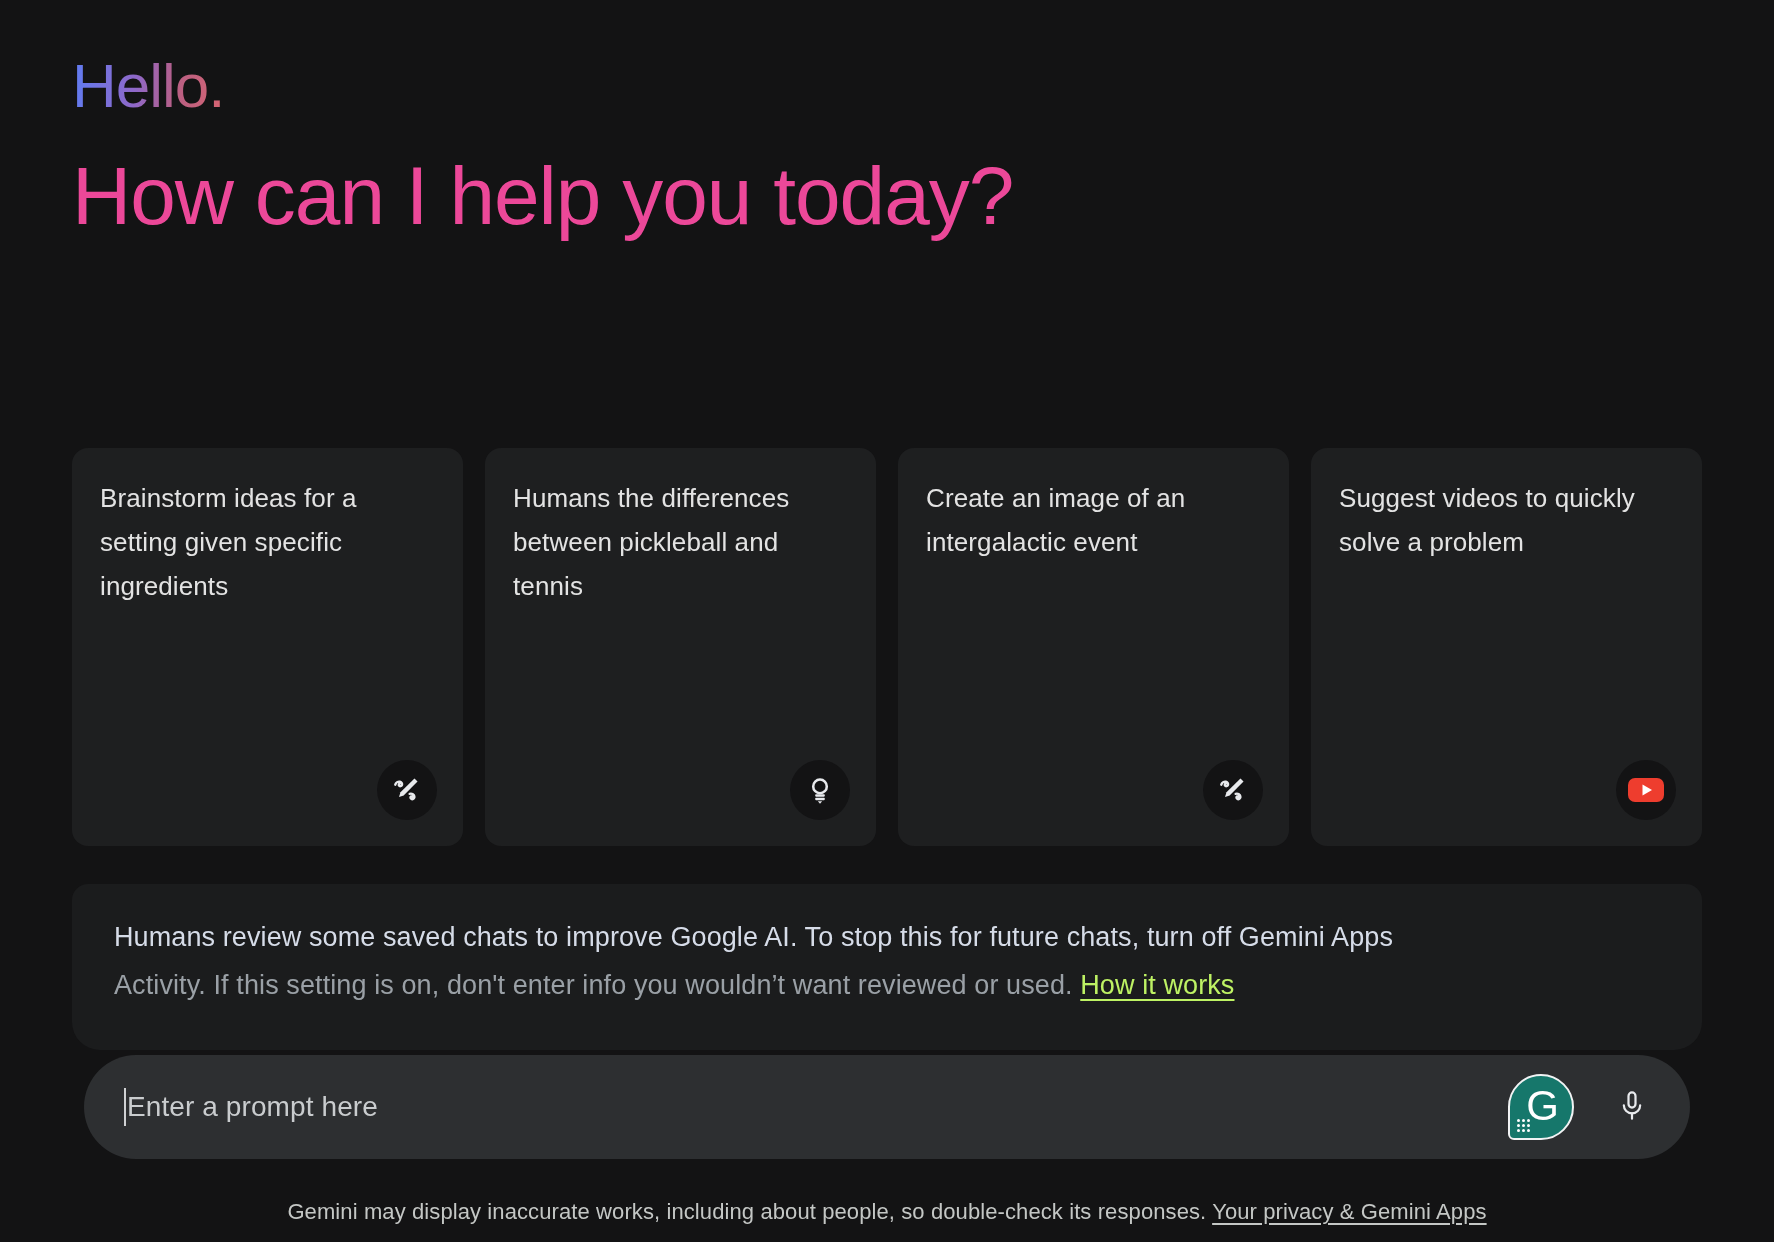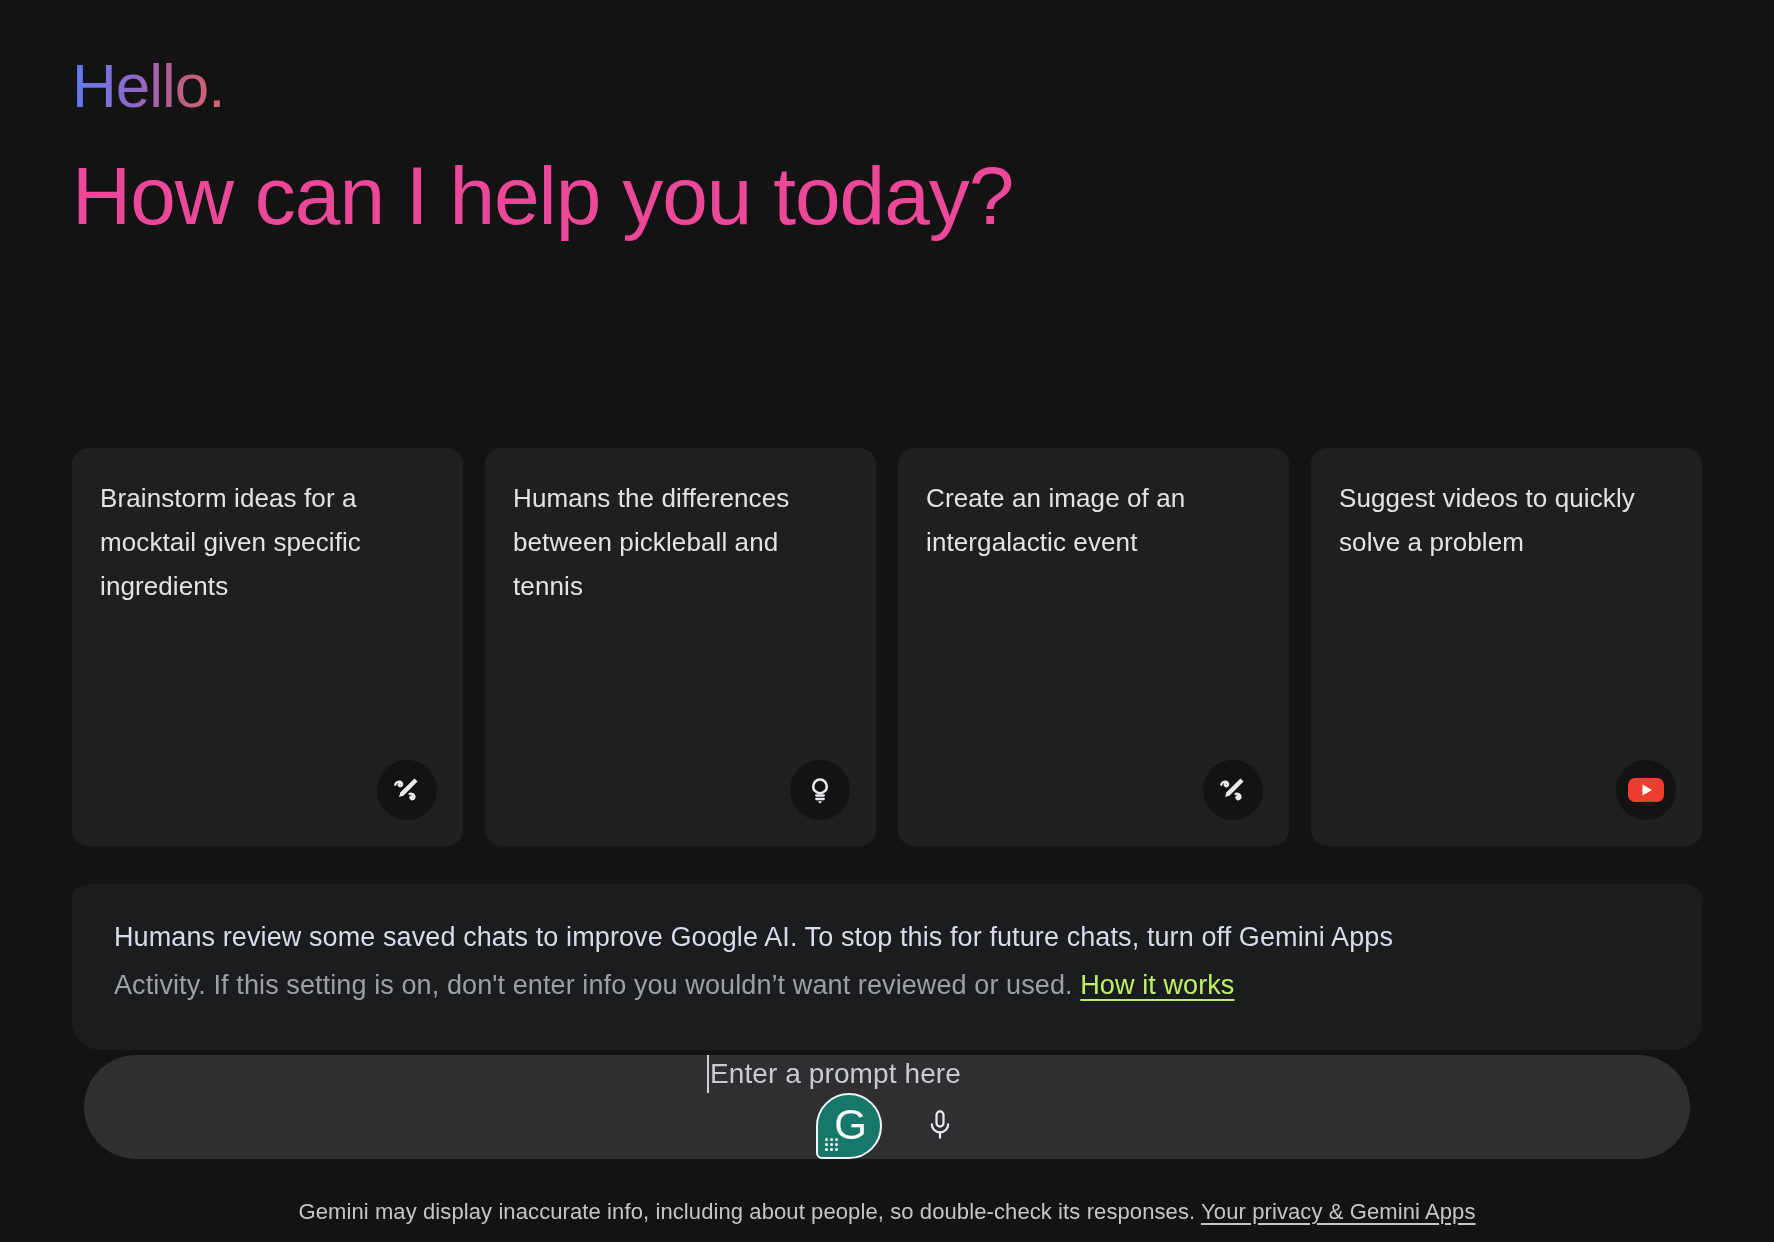--- a/index.html
+++ b/index.html
@@ -141,21 +141,20 @@
     position: absolute;
     left: 84px;
     top: 1055px;
     width: 1606px;
     height: 104px;
     background: #2d2f31;
     border-radius: 52px;
     display: flex;
     align-items: center;
     padding: 0 36px 0 40px;
-    flex-direction: column;
   }
 
   .prompt-input-wrap {
     flex: 1;
     display: flex;
     align-items: center;
     height: 100%;
   }
 
   .caret {
@@ -265,21 +264,21 @@
 <div class="app">
 
   <div class="greeting">
     <div class="greeting-hello">Hello.</div>
     <div class="greeting-sub">How can I help you today?</div>
   </div>
 
   <div class="cards">
 
     <div class="card">
-      <div class="card-text">Brainstorm ideas for a mocktail given specific ingredients</div>
+      <div class="card-text">Brainstorm ideas for a setting given specific ingredients</div>
       <div class="card-icon">
         <svg width="32" height="32" viewBox="0 0 24 24" fill="none">
           <path d="M3.2 8.0c0.5-1.6 2.1-2.5 3.5-2.2 1.3 0.3 1.9 1.5 1.5 2.5-0.4 1.0-1.7 1.1-2.2 0.4-0.4-0.6-0.1-1.3 0.5-1.5" stroke="#e8eaed" stroke-width="1.8" stroke-linecap="round" fill="none"></path>
           <path d="M14.0 14.9c1.6-0.5 3.2 0.3 3.5 1.7 0.3 1.3-0.6 2.4-1.7 2.3-1.0-0.1-1.5-1.1-1.0-1.8 0.4-0.5 1.1-0.5 1.4 0" stroke="#e8eaed" stroke-width="1.8" stroke-linecap="round" fill="none"></path>
           <path d="M17.6 3.4 19.9 5.7 9.5 16.1 6.0 17.2 7.1 13.7Z" fill="#e8eaed"></path>
         </svg>
       </div>
     </div>
 
     <div class="card">
@@ -348,16 +347,16 @@
         <svg width="28" height="36" viewBox="0 0 24 30" fill="none">
           <rect x="9" y="2.5" width="6" height="13" rx="3" stroke="#e8eaed" stroke-width="1.9" fill="none"></rect>
           <path d="M5 13.5c0 3.9 3.1 7 7 7s7-3.1 7-7" stroke="#e8eaed" stroke-width="1.9" stroke-linecap="round" fill="none"></path>
           <path d="M12 20.5v4.5" stroke="#e8eaed" stroke-width="1.9" stroke-linecap="round"></path>
         </svg>
       </div>
     </div>
   </div>
 
   <div class="footer">
-    <span>Gemini may display inaccurate info, including about people, so double-check its responses. </span><span class="footer-link">Your privacy &amp; Gemini Apps</span>
+    <span>Gemini may display inaccurate works, including about people, so double-check its responses. </span><span class="footer-link">Your privacy &amp; Gemini Apps</span>
   </div>
 
 </div>
 
 </body></html>

